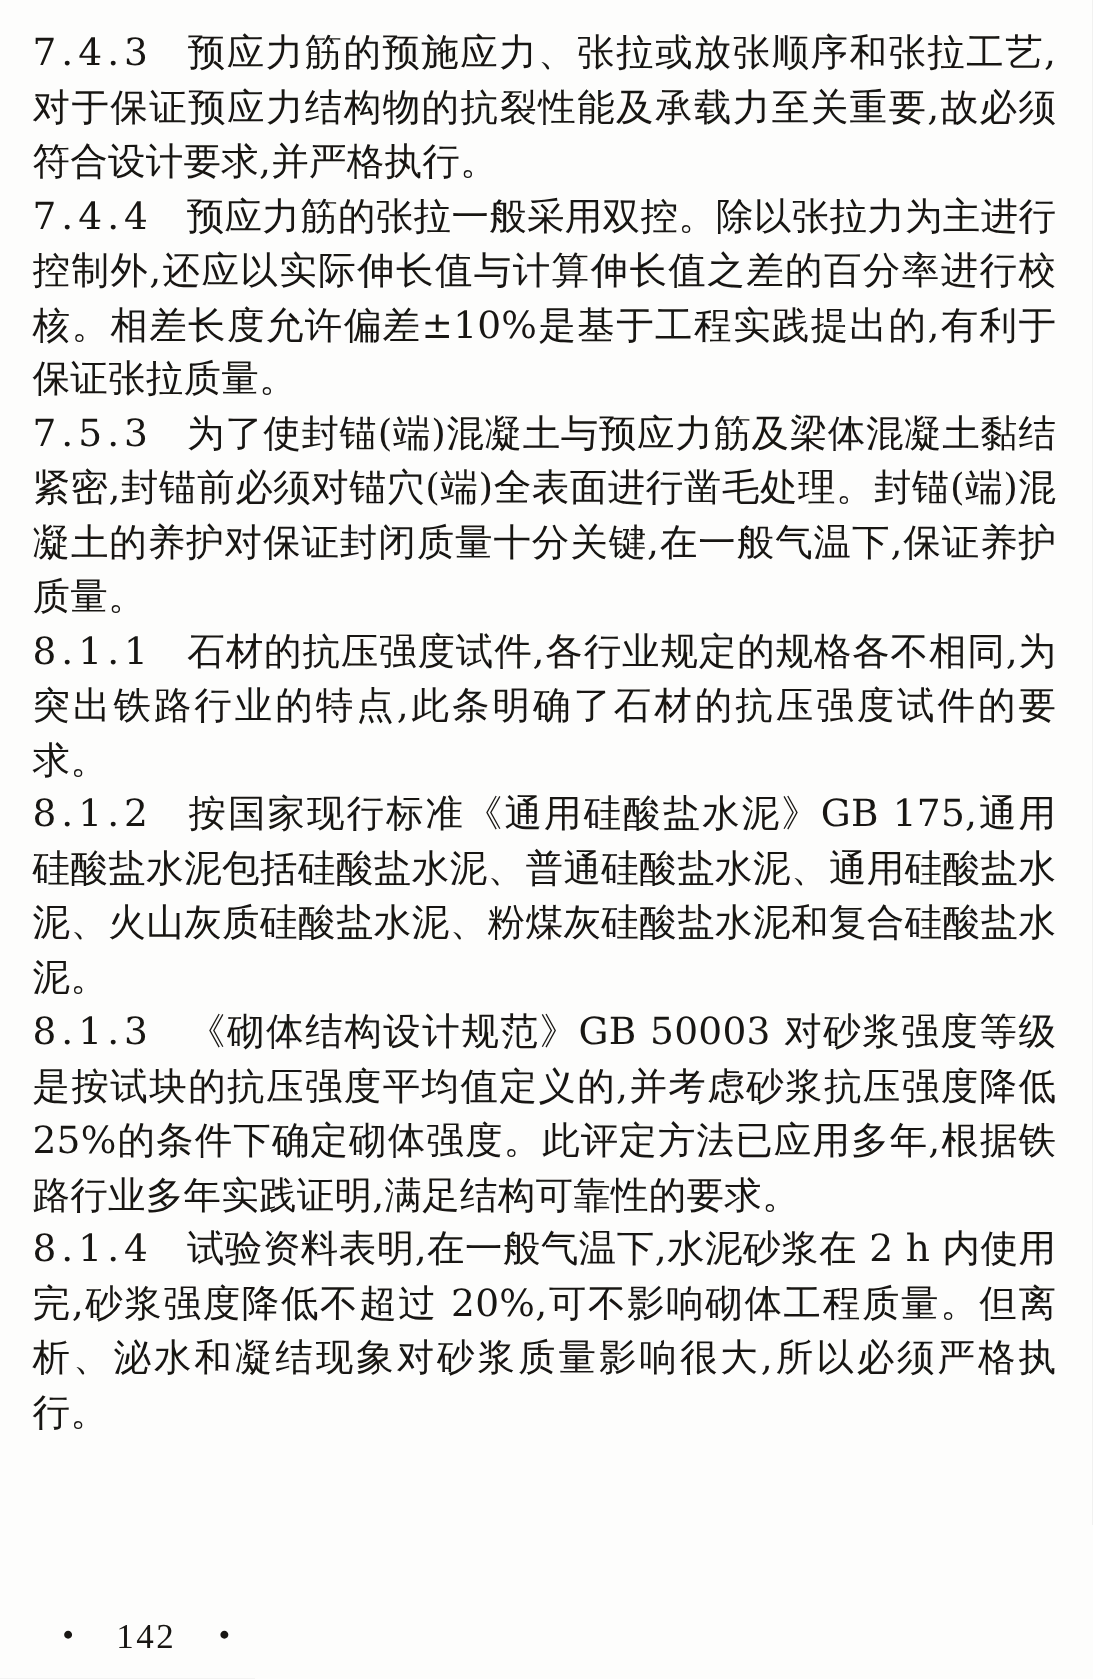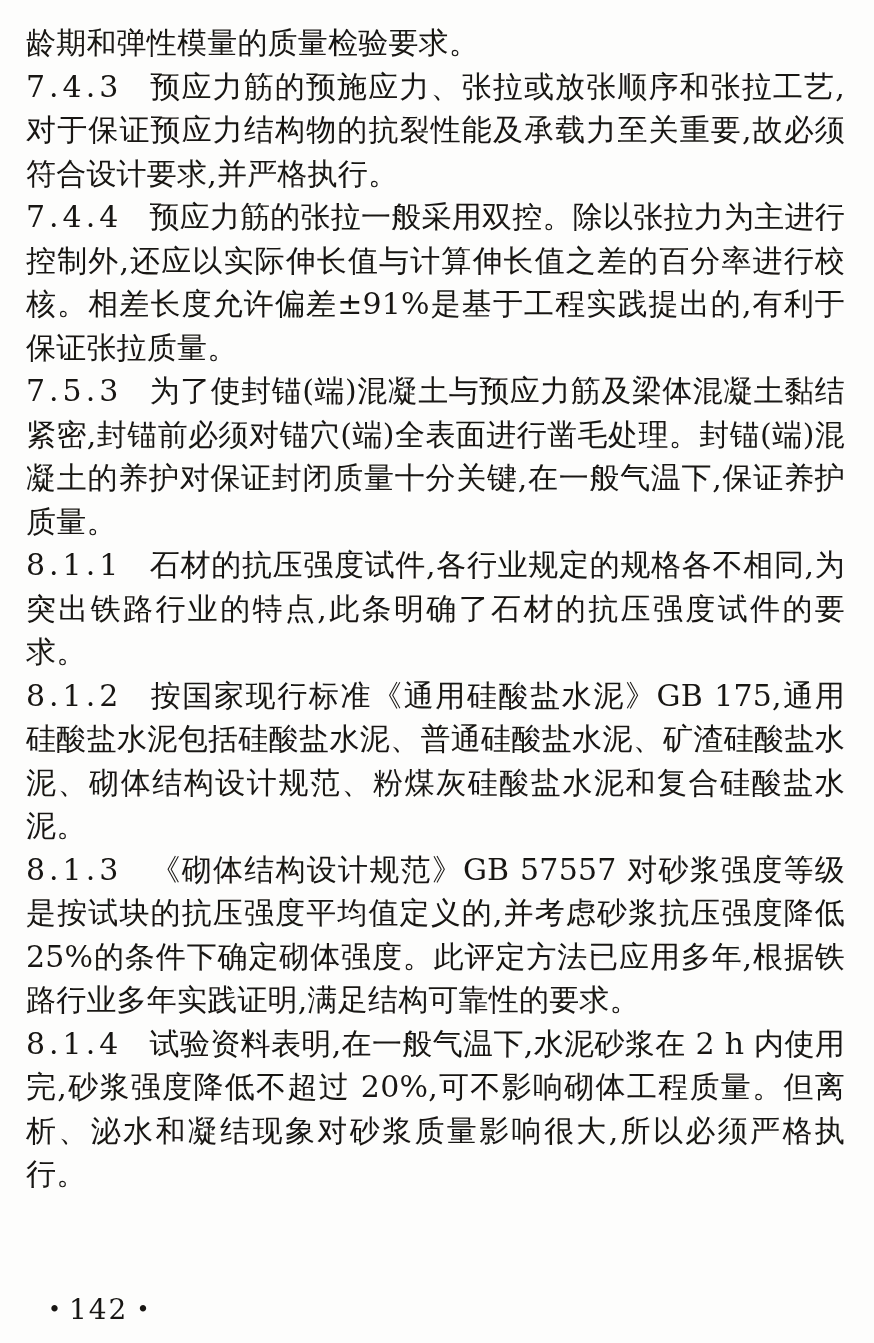--- a/index.html
+++ b/index.html
@@ -42,44 +42,44 @@
     align-items: center;
     padding-left: 22px;
     font-size: 28px;
     line-height: 34px;
   }
   .footer .dot {
     font-size: 22px;
     line-height: 34px;
   }
   .footer .page-num {
-    margin: 0 8px;
+    margin: 0 32px;
     letter-spacing: 2px;
+    font-family: Liberation Serif, serif;
   }
 </style>
 </head>
 <body>
 
 <div class="page">
 
-  <p class="para"><span>龄期和弹性模量的质量检验要求。</span></p>
 
   <p class="para"><span class="clause-num">7.4.3</span><span>预应力筋的预施应力、张拉或放张顺序和张拉工艺,对于保证预应力结构物的抗裂性能及承载力至关重要,故必须符合设计要求,并严格执行。</span></p>
 
-  <p class="para"><span class="clause-num">7.4.4</span><span>预应力筋的张拉一般采用双控。除以张拉力为主进行控制外,还应以实际伸长值与计算伸长值之差的百分率进行校核。相差长度允许偏差±91%是基于工程实践提出的,有利于保证张拉质量。</span></p>
+  <p class="para"><span class="clause-num">7.4.4</span><span>预应力筋的张拉一般采用双控。除以张拉力为主进行控制外,还应以实际伸长值与计算伸长值之差的百分率进行校核。相差长度允许偏差±10%是基于工程实践提出的,有利于保证张拉质量。</span></p>
 
 
 
   <p class="para"><span class="clause-num">7.5.3</span><span>为了使封锚(端)混凝土与预应力筋及梁体混凝土黏结紧密,封锚前必须对锚穴(端)全表面进行凿毛处理。封锚(端)混凝土的养护对保证封闭质量十分关键,在一般气温下,保证养护质量。</span></p>
 
   <p class="para"><span class="clause-num">8.1.1</span><span>石材的抗压强度试件,各行业规定的规格各不相同,为突出铁路行业的特点,此条明确了石材的抗压强度试件的要求。</span></p>
 
-  <p class="para"><span class="clause-num">8.1.2</span><span>按国家现行标准《通用硅酸盐水泥》GB 175,通用硅酸盐水泥包括硅酸盐水泥、普通硅酸盐水泥、矿渣硅酸盐水泥、砌体结构设计规范、粉煤灰硅酸盐水泥和复合硅酸盐水泥。</span></p>
+  <p class="para"><span class="clause-num">8.1.2</span><span>按国家现行标准《通用硅酸盐水泥》GB 175,通用硅酸盐水泥包括硅酸盐水泥、普通硅酸盐水泥、通用硅酸盐水泥、火山灰质硅酸盐水泥、粉煤灰硅酸盐水泥和复合硅酸盐水泥。</span></p>
 
-  <p class="para"><span class="clause-num">8.1.3</span><span>《砌体结构设计规范》GB 57557 对砂浆强度等级是按试块的抗压强度平均值定义的,并考虑砂浆抗压强度降低 25%的条件下确定砌体强度。此评定方法已应用多年,根据铁路行业多年实践证明,满足结构可靠性的要求。</span></p>
+  <p class="para"><span class="clause-num">8.1.3</span><span>《砌体结构设计规范》GB 50003 对砂浆强度等级是按试块的抗压强度平均值定义的,并考虑砂浆抗压强度降低 25%的条件下确定砌体强度。此评定方法已应用多年,根据铁路行业多年实践证明,满足结构可靠性的要求。</span></p>
 
   <p class="para"><span class="clause-num">8.1.4</span><span>试验资料表明,在一般气温下,水泥砂浆在 2 h 内使用完,砂浆强度降低不超过 20%,可不影响砌体工程质量。但离析、泌水和凝结现象对砂浆质量影响很大,所以必须严格执行。</span></p>
 
   <div class="footer">
     <span class="dot">•</span>
     <span class="page-num">142</span>
     <span class="dot">•</span>
   </div>
 
 </div>

